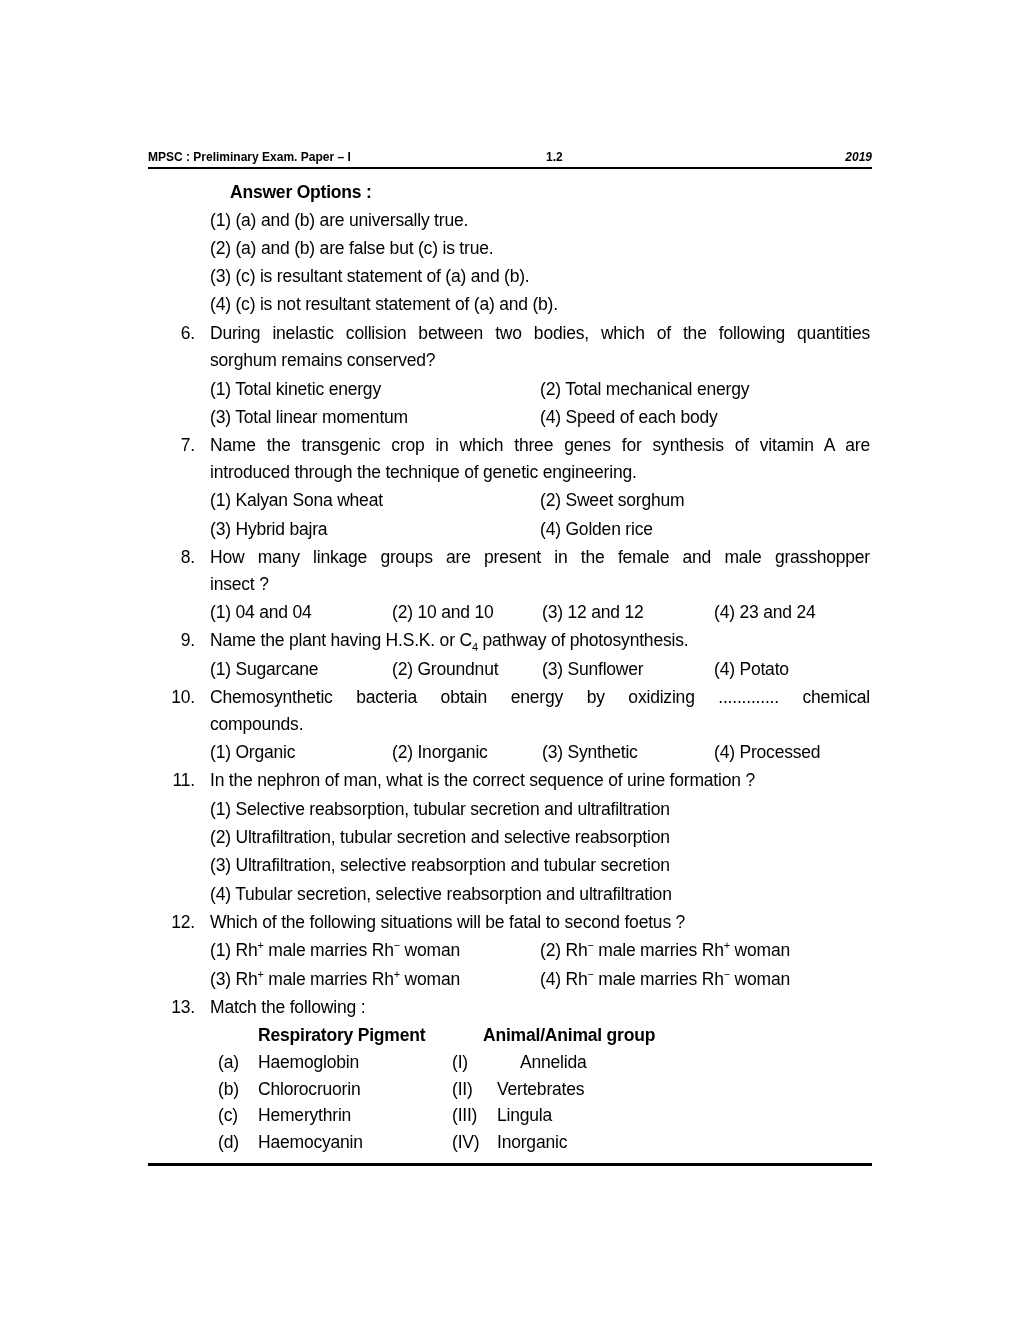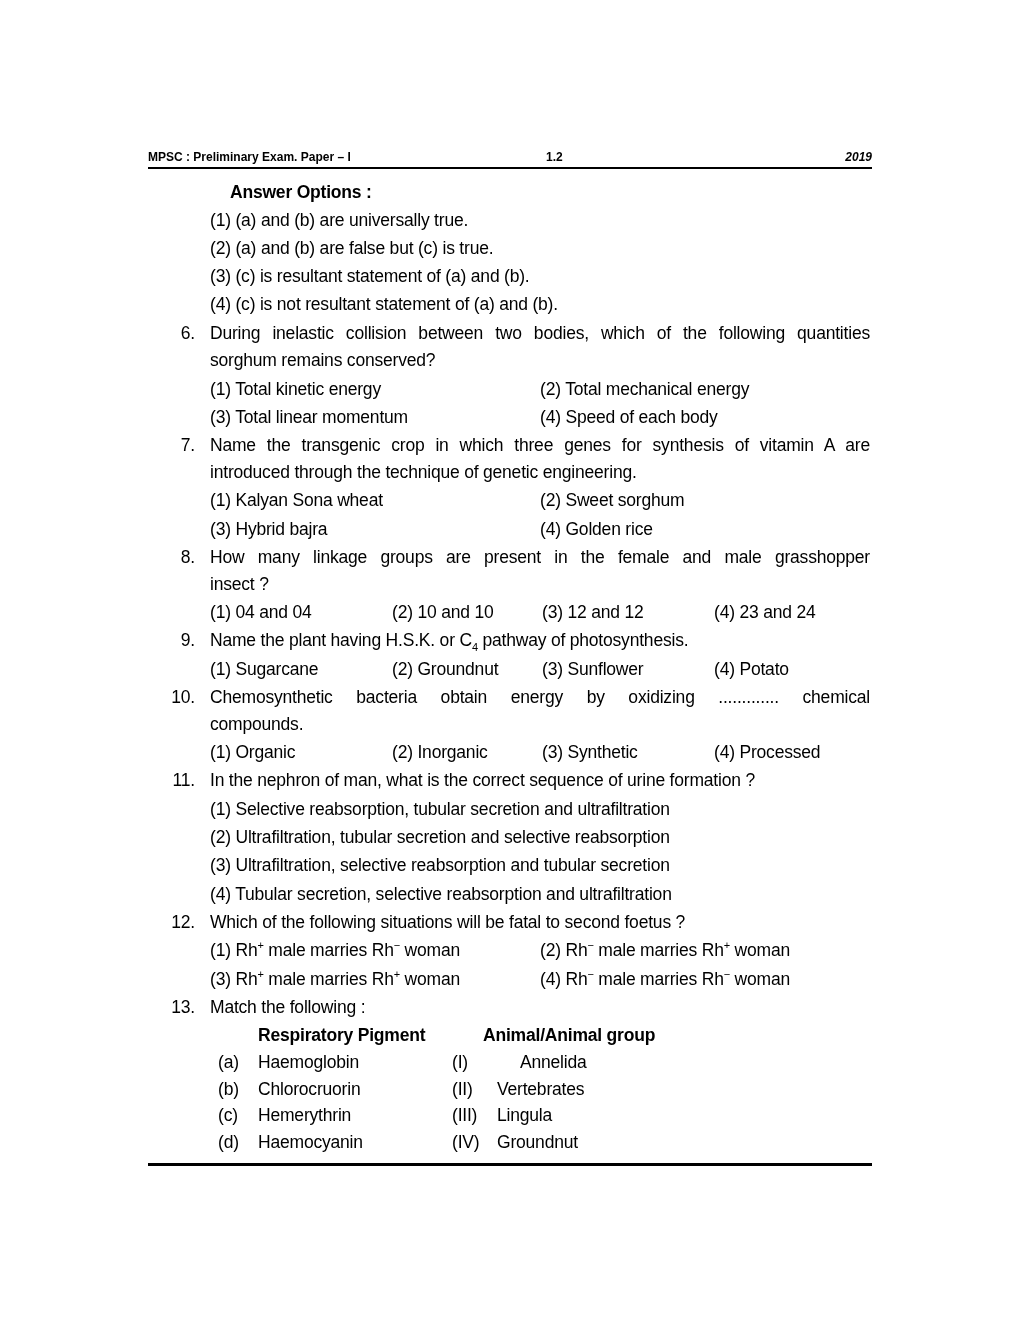--- a/index.html
+++ b/index.html
@@ -107,16 +107,16 @@
   <div class="line" style="left:497px;top:1079px;">Vertebrates</div>
 
   <div class="line" style="left:218px;top:1105px;">(c)</div>
   <div class="line" style="left:258px;top:1105px;">Hemerythrin</div>
   <div class="line" style="left:452px;top:1105px;">(III)</div>
   <div class="line" style="left:497px;top:1105px;">Lingula</div>
 
   <div class="line" style="left:218px;top:1132px;">(d)</div>
   <div class="line" style="left:258px;top:1132px;">Haemocyanin</div>
   <div class="line" style="left:452px;top:1132px;">(IV)</div>
-  <div class="line" style="left:497px;top:1132px;">Groundnut</div>
+  <div class="line" style="left:497px;top:1132px;">Inorganic</div>
 </div>
 
 <div class="rule-bottom"></div>
 
 </body></html>

